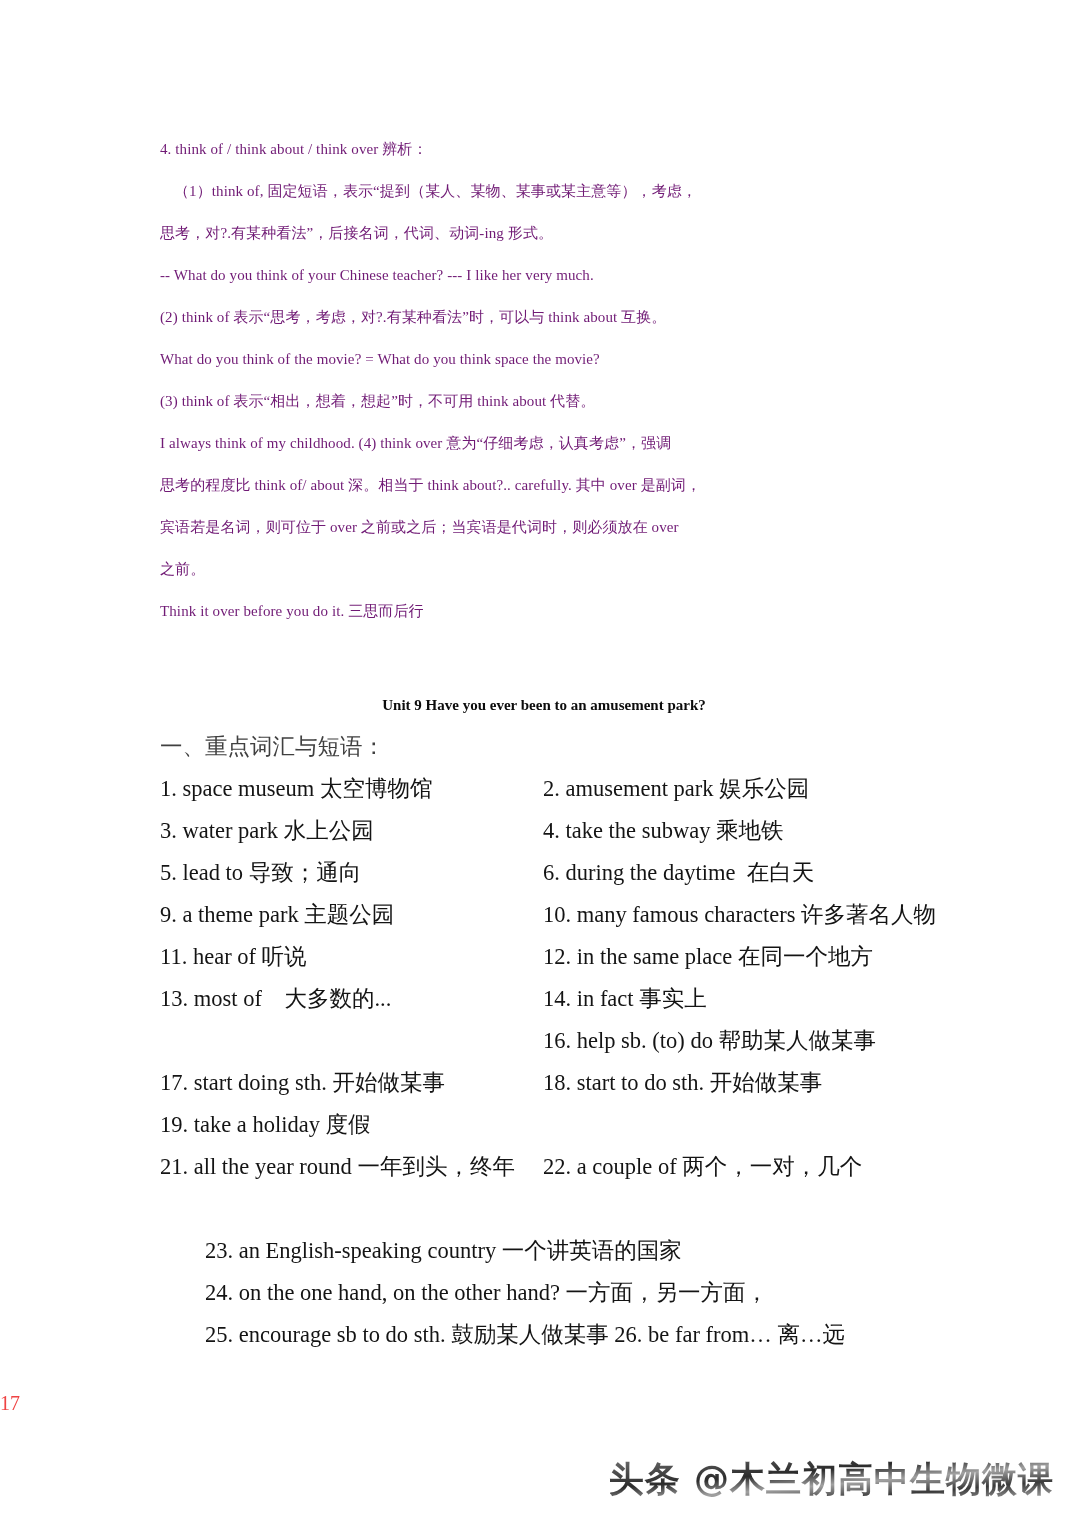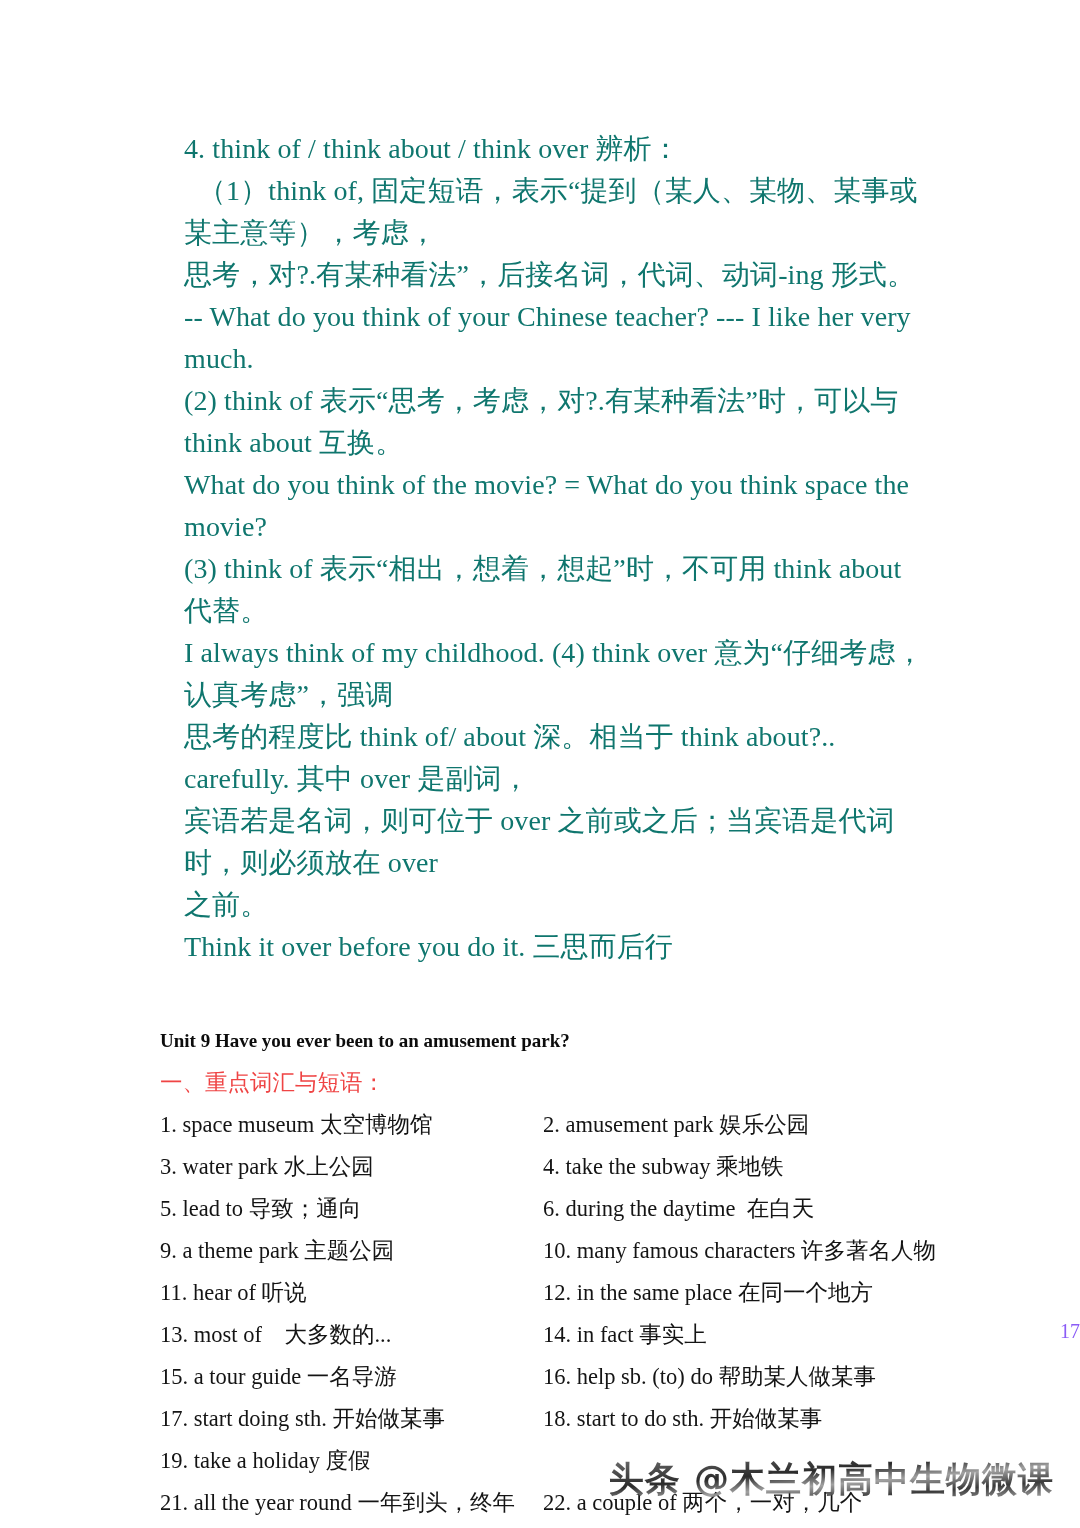--- a/index.html
+++ b/index.html
@@ -28,46 +28,45 @@
 
   
   .content {
     position: absolute;
     left: 160px;
     top: 128px;
     width: 768px;
   }
 
   .line {
-    font-size: 28px;
+    font-size: 15px;
     line-height: 42px;
     white-space: pre-wrap;
     letter-spacing: 0.1px;
-    color: #0f766e;
-    margin-left: 24px;
+    color: #701a75;
   }
 
   .line.indent {
     text-indent: 14px;
   }
 
   
   .unit-heading {
-    text-align: left;
+    text-align: center;
     font-weight: bold;
-    font-size: 19px;
+    font-size: 15px;
     line-height: 42px;
     margin-top: 52px;
     color: #0c0c0c;
   }
 
   .section-label {
     font-size: 22.5px;
     line-height: 42px;
-    color: #ef4444;
+    color: #404040;
   }
 
   
   .vocab {
     position: relative;
     width: 768px;
   }
   .vrow {
     position: relative;
     height: 42px;
@@ -87,25 +86,25 @@
     top: 0;
   }
   .vrow.full .vcol-a {
     position: static;
   }
 
   
   .page-number {
     position: absolute;
     left: 0;
-    top: 1320px;
+    top: 1392px;
     width: 1080px;
-    text-align: right;
+    text-align: left;
     font-size: 20px;
-    color: #8b5cf6;
+    color: #ef4444;
   }
 
   
   .watermark {
     position: absolute;
     right: 26px;
     top: 1456px;
     font-family: "DejaVu Sans", "Liberation Sans", sans-serif;
     font-size: 35px;
     font-weight: bold;
@@ -162,21 +161,20 @@
       </div>
       <div class="vrow">
         <span class="vcol-a">11. hear of 听说</span>
         <span class="vcol-b">12. in the same place 在同一个地方</span>
       </div>
       <div class="vrow">
         <span class="vcol-a">13. most of　大多数的...</span>
         <span class="vcol-b">14. in fact 事实上</span>
       </div>
       <div class="vrow">
-        <span class="vcol-a">15. a tour guide 一名导游</span>
         <span class="vcol-b">16. help sb. (to) do 帮助某人做某事</span>
       </div>
       <div class="vrow">
         <span class="vcol-a">17. start doing sth. 开始做某事</span>
         <span class="vcol-b">18. start to do sth. 开始做某事</span>
       </div>
       <div class="vrow">
         <span class="vcol-a">19. take a holiday 度假</span>
       </div>
       <div class="vrow">

